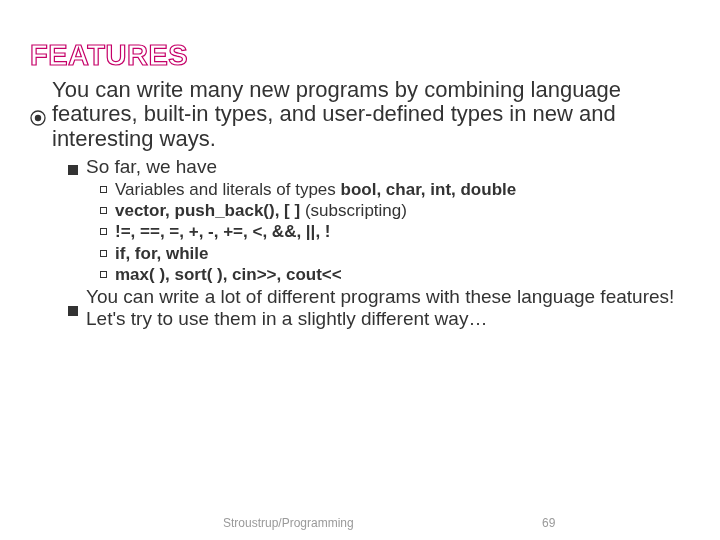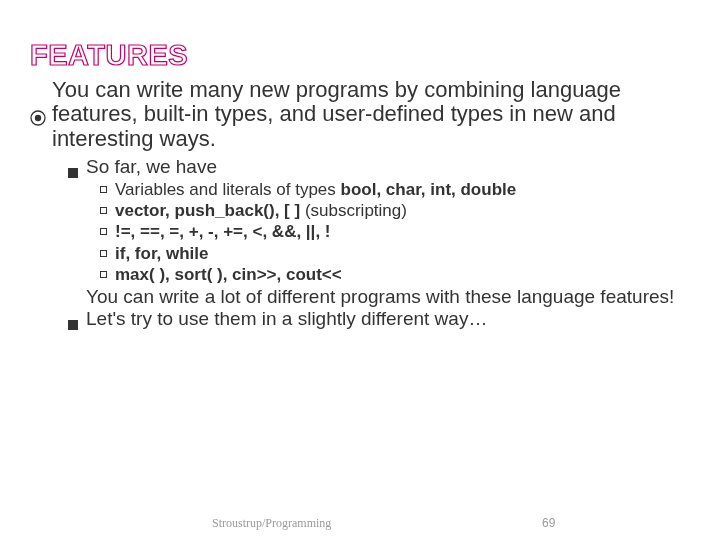--- a/index.html
+++ b/index.html
@@ -42,21 +42,21 @@
     flex: 0 0 auto;
     width: 16px;
     height: 16px;
     margin-top: 6px;
     margin-right: 6px;
   }
   .lvl1 .text { flex: 1 1 auto; }
   .lvl2-wrap { padding-left: 38px; }
   .lvl2 {
     display: flex;
-    align-items: flex-end;
+    align-items: center;
     font-size: 19px;
     line-height: 1.15;
     margin-bottom: 2px;
   }
   .lvl2 .bullet {
     flex: 0 0 auto;
     width: 10px;
     height: 10px;
     background: #333333;
     margin-top: 6px;
@@ -86,22 +86,21 @@
     position: absolute;
     bottom: 24px;
     left: 0;
     width: 720px;
     font-size: 12px;
     color: #9a9a9a;
     font-family: "Comic Sans MS", cursive, sans-serif;
   }
   .footer-source {
     position: absolute;
-    left: 212px;
-    font-family: Liberation Serif, serif;
+    left: 223px;
   }
   .footer-page {
     position: absolute;
     left: 542px;
   }
   b.code { font-weight: bold; }
 </style>
 </head>
 <body>
 

